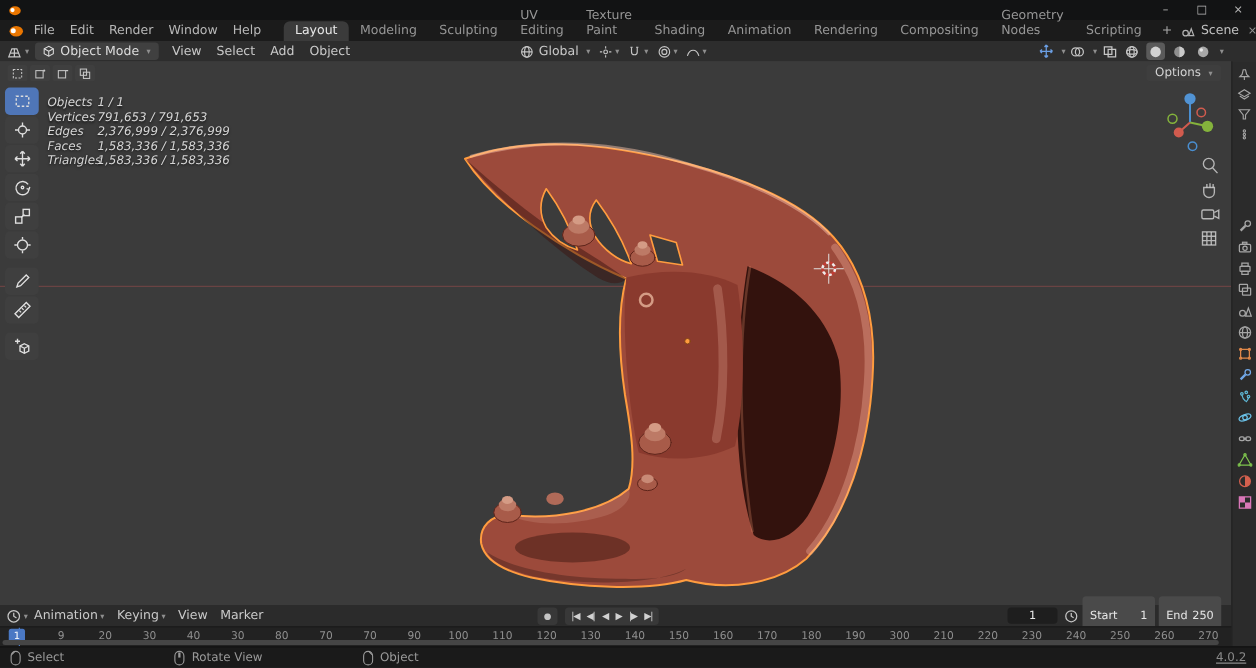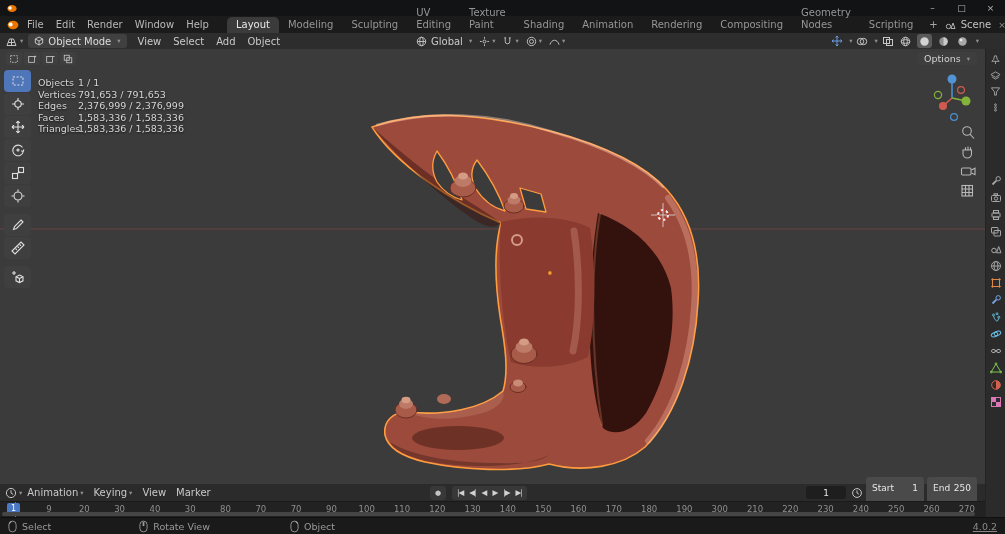--- a/index.html
+++ b/index.html
@@ -38,42 +38,42 @@
   .shade-btn.active{background:#5a5a5a;}
 
   
   #viewport{position:absolute;top:49px;left:0;width:985px;height:435px;background:#3b3b3b;overflow:hidden;}
   #scene-svg{position:absolute;left:0;top:0;}
   .vp-modes{position:absolute;top:3px;left:6px;display:flex;gap:2px;}
   .vpm-btn{width:16px;height:13px;background:#3f3f3f;border-radius:2px;display:flex;align-items:center;justify-content:center;}
   .options-btn{position:absolute;top:3px;right:8px;background:#3e3e3e;border-radius:3px;padding:1px 7px;font-size:9.5px;color:#d2d2d2;display:flex;align-items:center;gap:4px;}
   #vp-info{position:absolute;left:38px;top:21px;color:#d6d6d6;font-size:9.5px;line-height:11.5px;text-shadow:0 1px 2px rgba(0,0,0,.65);}
   .stats{margin-top:7px;display:grid;grid-template-columns:40px auto;}
-  .stats span{line-height:11.5px;}
+  .stats span{line-height:11.5px;font-style:italic;}
   #toolbar{position:absolute;left:4px;top:21px;display:flex;flex-direction:column;gap:1px;}
   .tool-btn{width:27px;height:22px;background:#3f3f3f;border-radius:4px;display:flex;align-items:center;justify-content:center;}
   .tool-btn.active{background:#4f76b8;}
   .tool-btn svg{stroke:#dedede;fill:none;stroke-width:1.1;}
   .tool-gap{height:5px;}
 
   
   #rightstrip{position:absolute;top:49px;right:0;width:20px;height:468px;background:#2b2b2b;border-left:1px solid #232323;display:flex;flex-direction:column;align-items:center;padding-top:5px;gap:5px;}
   #rightstrip svg{stroke:#a6a6a6;fill:none;stroke-width:1;}
   .strip-gap{height:52px;}
 
   
   #timeline{position:absolute;top:484px;left:0;width:985px;height:33px;}
   .tl-header{height:17px;background:#2b2b2b;display:flex;align-items:center;font-size:10px;color:#c9c9c9;padding:0 5px;position:relative;}
   .tl-menu{padding:0 5px;display:flex;align-items:center;}
   .record-btn{position:absolute;left:430px;width:16px;height:14px;background:#383838;border-radius:3px;color:#c4c4c4;font-size:7px;display:flex;align-items:center;justify-content:center;}
   .transport{position:absolute;left:452px;display:flex;align-items:center;background:#383838;border-radius:3px;height:14px;padding:0 2px;}
   .tr-btn{padding:0 3px;font-size:7.5px;letter-spacing:-1px;color:#d2d2d2;}
   .frame-field{position:absolute;left:806px;width:40px;height:13px;background:#1e1e1e;border-radius:3px;color:#e8e8e8;font-size:9px;display:flex;align-items:center;justify-content:center;}
   .clock-wrap{position:absolute;left:851px;}
-  .range-field{position:absolute;height:13px;background:#4a4a4a;border-radius:3px;display:flex;justify-content:space-between;align-items:flex-end;padding:16px 6px;font-size:9px;color:#e6e6e6;}
+  .range-field{position:absolute;height:13px;background:#4a4a4a;border-radius:3px;display:flex;justify-content:space-between;align-items:center;padding:16px 6px;font-size:9px;color:#e6e6e6;}
   #start-field{left:866px;width:58px;}
   #end-field{left:927px;width:50px;}
   .tl-ruler{height:16px;background:#222;position:relative;border-top:1px solid #1a1a1a;color:#8f8f8f;font-size:8.5px;overflow:hidden;}
   .tick{position:absolute;top:2px;width:30px;text-align:center;left:calc(34px + var(--i)*35.3px);}
   .playhead-line{position:absolute;left:15px;top:0;bottom:0;width:1px;background:#4a78c4;}
   .playhead-tag{position:absolute;left:7px;top:1px;background:#4a78c4;color:#fff;font-size:8px;border-radius:2px;padding:0 4px;height:11px;line-height:11px;}
   .tl-scroll{position:absolute;left:2px;right:10px;bottom:1px;height:4px;background:#454545;border-radius:2px;}
 
   
   #statusbar{top:517px;height:17px;background:#1a1a1a;color:#9a9a9a;font-size:9.5px;padding:0 8px;border-top:1px solid #101010;}

